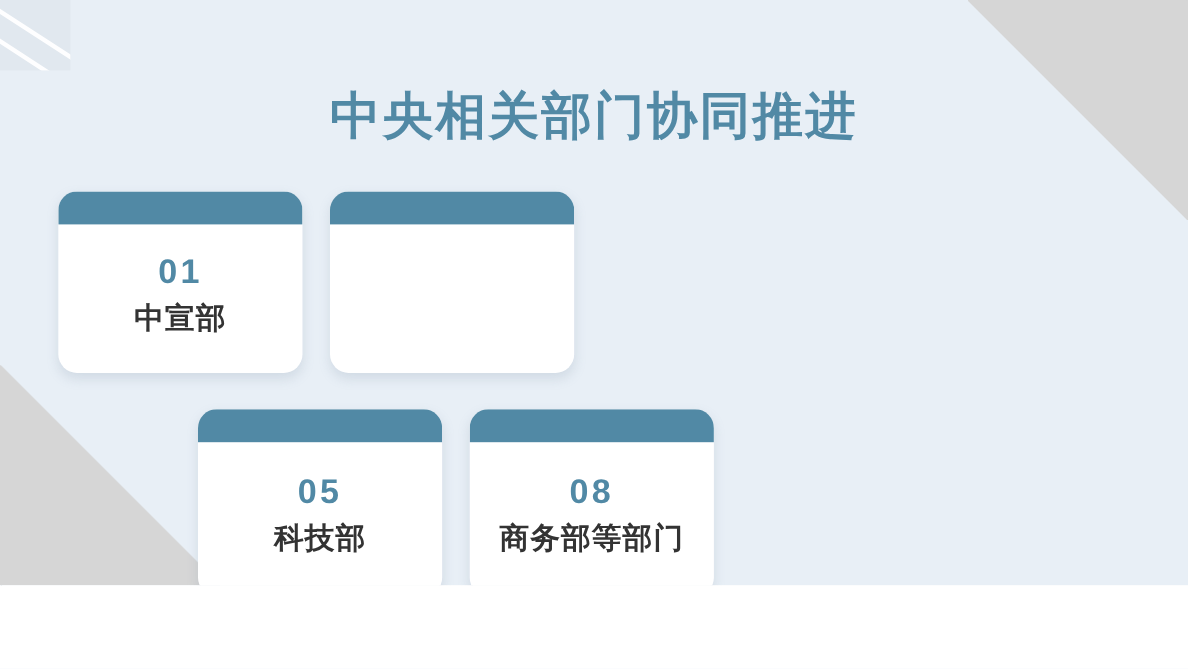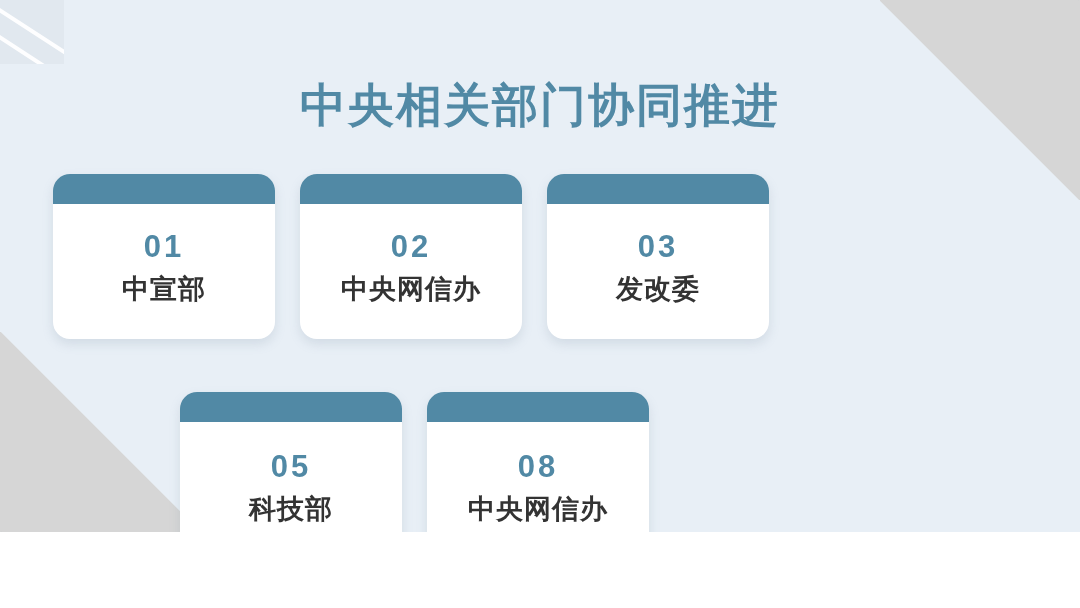--- a/index.html
+++ b/index.html
@@ -69,21 +69,21 @@
     line-height:1.2;
   }
 
   
   .row {
     position:absolute;
     display:flex;
     gap:25px;
   }
   .row-1 { top:174px; left:53px; }
-  .row-2 { top:392px; left:180px; }
+  .row-2 { top:372px; left:180px; }
 
   .card {
     width:222px;
     height:165px;
     background:#ffffff;
     border-radius:17px;
     box-shadow:0 5px 11px rgba(120,140,160,.20);
     display:flex;
     flex-direction:column;
     align-items:center;
@@ -144,44 +144,33 @@
   <div class="row row-1">
     <div class="card">
       <div class="card-head"></div>
       <div class="card-body">
         <div class="card-num">01</div>
         <div class="card-label">中宣部</div>
       </div>
     </div>
     <div class="card">
       <div class="card-head"></div>
-      <div class="card-body">
-        <div class="card-num">02</div>
-        <div class="card-label">中央网信办</div>
-      </div>
-    </div>
-    <div class="card">
-      <div class="card-head"></div>
-      <div class="card-body">
-        <div class="card-num">03</div>
-        <div class="card-label">发改委</div>
-      </div>
     </div>
   </div>
 
   <div class="row row-2">
     <div class="card card-2row">
       <div class="card-head"></div>
       <div class="card-body">
         <div class="card-num">05</div>
         <div class="card-label">科技部</div>
       </div>
     </div>
     <div class="card card-2row">
       <div class="card-head"></div>
       <div class="card-body">
         <div class="card-num">08</div>
-        <div class="card-label">中央网信办</div>
+        <div class="card-label">商务部等部门</div>
       </div>
     </div>
   </div>
 
 </div>
 
 </body></html>

